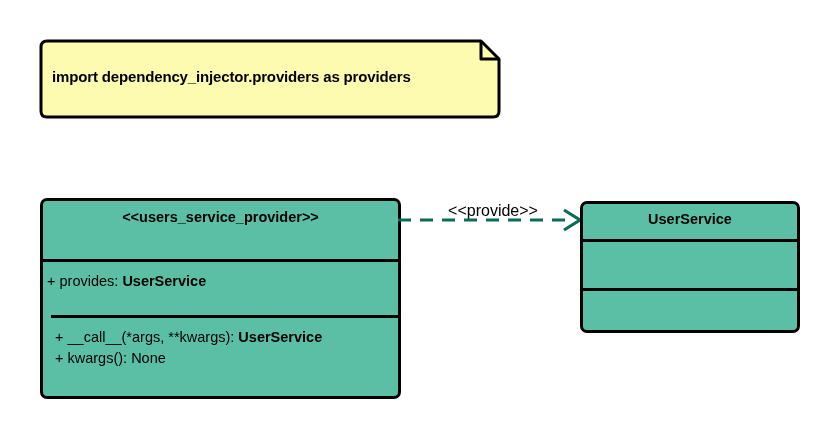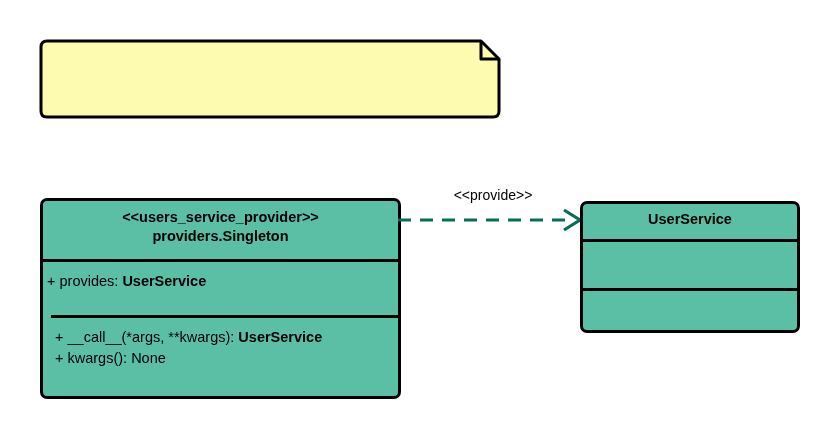--- a/index.html
+++ b/index.html
@@ -112,50 +112,50 @@
   .relation-svg {
     position: absolute;
     left: 0;
     top: 0;
     width: 190px;
     height: 48px;
   }
   .relation-label {
     position: absolute;
     left: 0;
-    top: 0;
+    top: 16px;
     width: 190px;
     text-align: center;
-    font-size: 14px;
+    font-size: 16px;
     line-height: 18px;
     white-space: nowrap;
   }
 </style>
 </head>
 <body>
 
 <div class="note">
   <svg class="note-svg" viewBox="0 0 464 82">
     <path d="M 9 3
              L 443 3
              L 461 21
              L 461 73
              Q 461 79 455 79
              L 9 79
              Q 3 79 3 73
              L 3 9
              Q 3 3 9 3 Z" fill="#fdfbb0" stroke="#000000" stroke-width="3" stroke-linejoin="round"></path>
     <path d="M 443 3 L 443 21 L 461 21" fill="none" stroke="#000000" stroke-width="3" stroke-linejoin="round"></path>
   </svg>
+  <div class="note-text">import dependency_injector.providers as providers</div>
 </div>
 
 <div class="umlclass" id="provider-class">
   <div class="compartment c1 cmp-header">
     <div>&lt;&lt;users_service_provider&gt;&gt;</div>
-    <div>providers.Singleton</div>
   </div>
   <div class="compartment c2 cmp-body">
     <div class="nowrap">
       <span>+</span>
       <span>provides:</span>
       <span class="b">UserService</span>
     </div>
   </div>
   <div class="compartment c3 cmp-body">
     <div class="nowrap">

